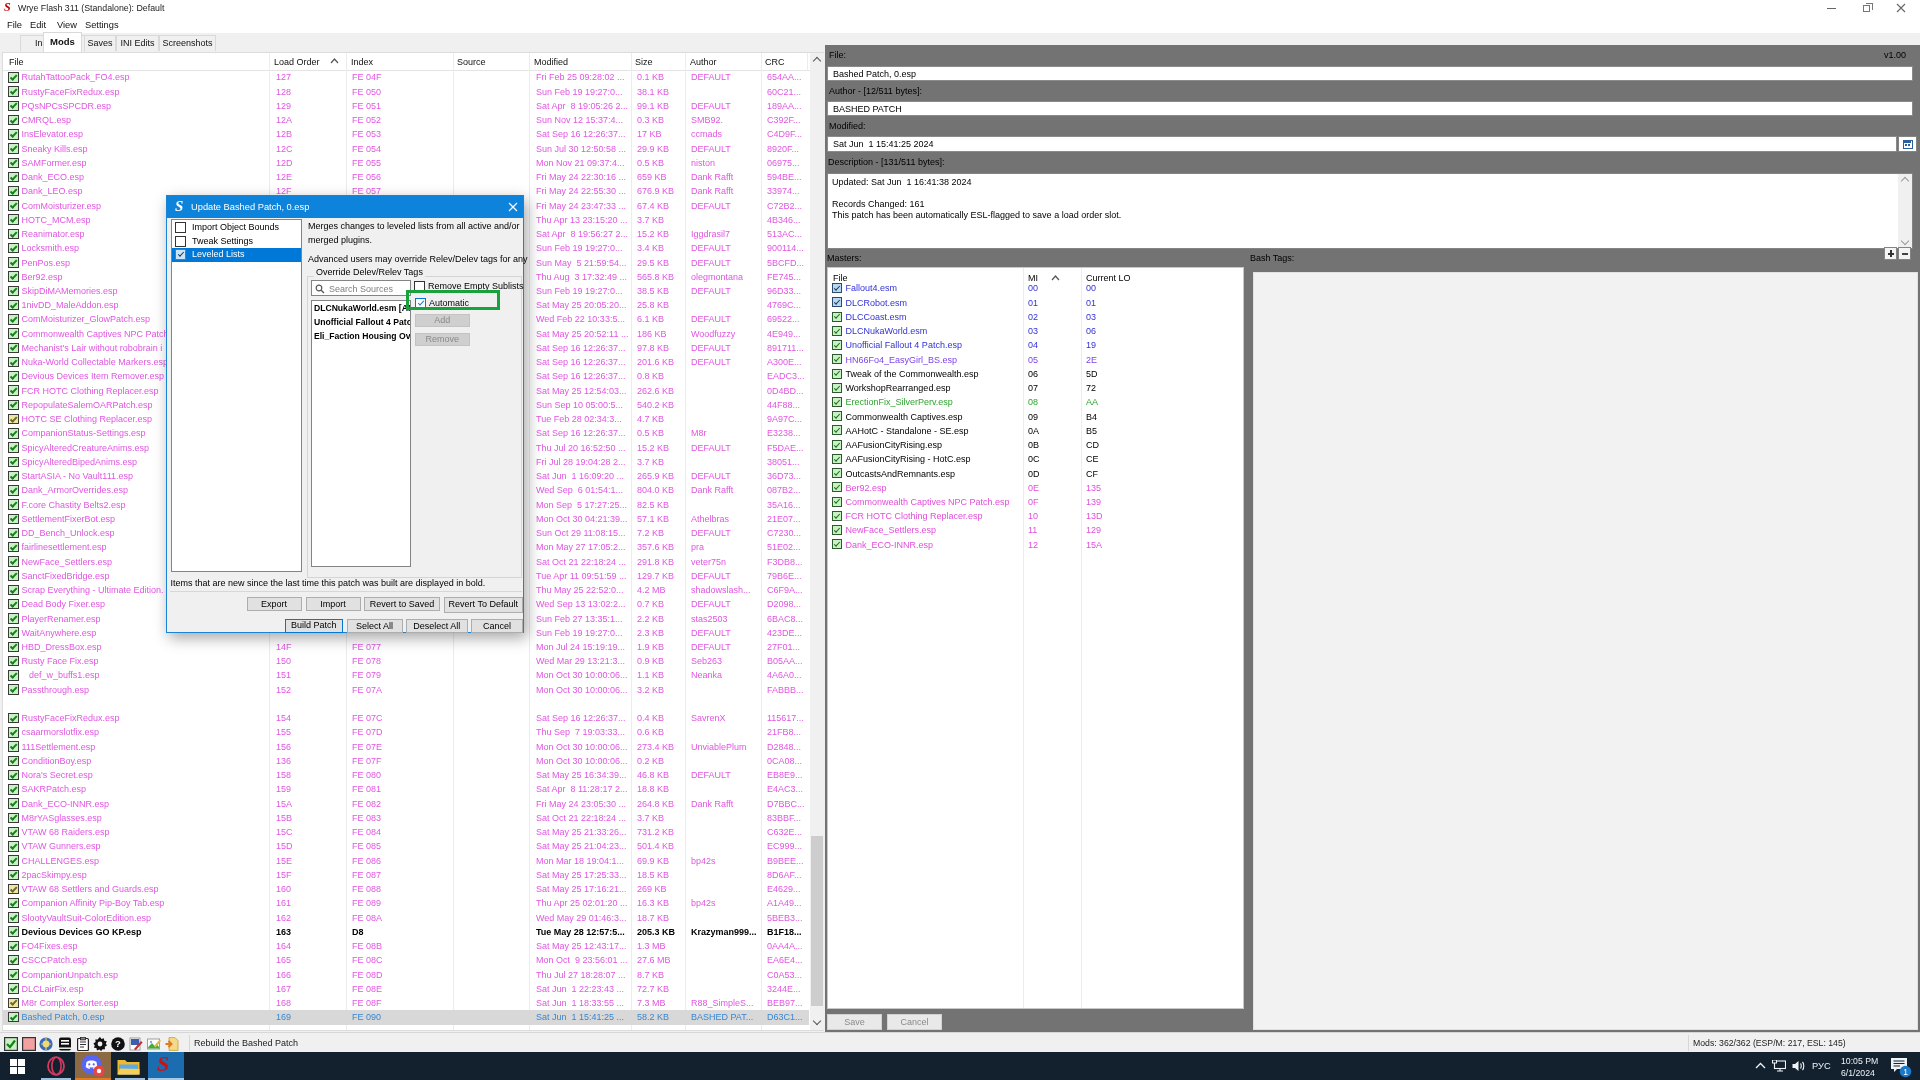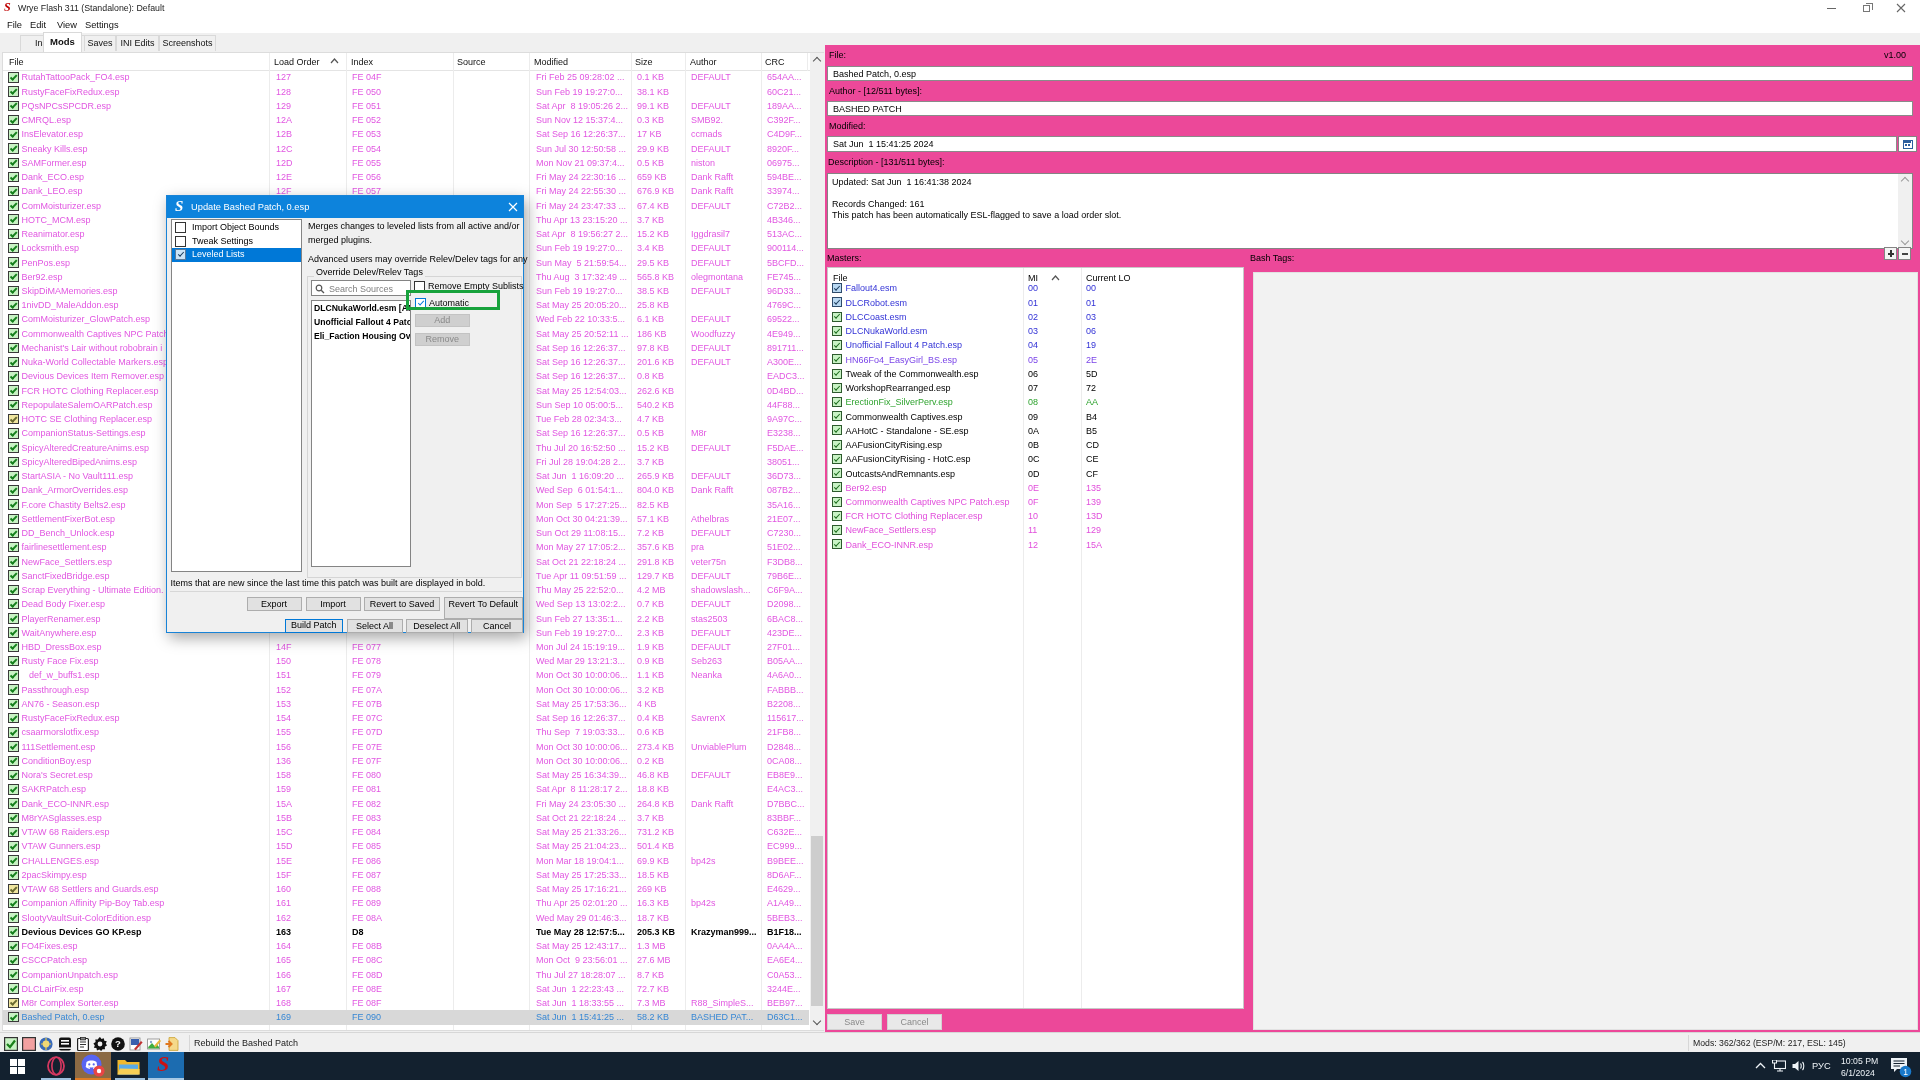--- a/index.html
+++ b/index.html
@@ -20,21 +20,21 @@
 .k{color:#000;font-weight:bold}
 .b{color:#3787d4}
 .cb{position:absolute;width:10.5px;height:10.5px;border:1.3px solid #3a3a3a;background:#c8f2c4;top:1.7px;left:5px}
 .cby{background:#f0e6a0}
 .chk{position:absolute;left:1px;top:1.8px;width:7px;height:3.6px;border-left:2px solid #15801c;border-bottom:2px solid #15801c;transform:rotate(-47deg)}
 .cby .chk{border-color:#6a6a30}
 .selrow{position:absolute;left:0;width:806px;height:14.4px;background:#d8d8d8}
 #vsb{position:absolute;left:807px;top:0;width:14px;height:977px;background:#f0f0f0}
 .sbthumb{position:absolute;left:1px;width:12px;background:#cdcdcd}
 .arr{position:absolute;width:6px;height:6px;border-left:1.3px solid #555;border-top:1.3px solid #555}
-#rightpanel{position:absolute;left:825px;top:45px;width:1095px;height:987px;background:#ec4899;font-size:9px;color:#000}
+#rightpanel{position:absolute;left:825px;top:45px;width:1095px;height:987px;background:#737373;font-size:9px;color:#000}
 .lbl{position:absolute;font-size:9px;color:#000;white-space:pre;line-height:10.5px}
 .fld{position:absolute;background:#fff;border:1px solid #8a8a8a;font-size:9px;line-height:14px;color:#000;padding-left:5px;white-space:pre}
 .btn{position:absolute;background:#e1e1e1;border:1px solid #adadad;font-size:9px;text-align:center;color:#000}
 .btndis{position:absolute;background:#e9e9e9;border:1px solid #d2d2d2;font-size:9px;text-align:center;color:#8a8a8a}
 #masters{position:absolute;left:2px;top:222px;width:417px;height:742px;background:#fff;border:1px solid #c8c8c8}
 .mrow{position:absolute;left:0;width:100%;height:14.24px;font-size:9px;line-height:14.3px;white-space:pre}
 .mrow span{position:absolute;top:0}
 .mb{color:#3232d6}
 .mv{color:#7a44e8}
 .mk{color:#000}
@@ -143,21 +143,20 @@
       <div class="row m" style="top:501.54px"><i class="cb"><i class="chk"></i></i><span style="left:18.5px">NewFace_Settlers.esp</span><span style="left:533px">Sat Oct 21 22:18:24 ...</span><span style="left:634px">291.8 KB</span><span style="left:688px">veter75n</span><span style="left:764px">F3DB8...</span></div>
       <div class="row m" style="top:515.78px"><i class="cb"><i class="chk"></i></i><span style="left:18.5px">SanctFixedBridge.esp</span><span style="left:533px">Tue Apr 11 09:51:59 ...</span><span style="left:634px">129.7 KB</span><span style="left:688px">DEFAULT</span><span style="left:764px">79B6E...</span></div>
       <div class="row m" style="top:530.02px"><i class="cb"><i class="chk"></i></i><span style="left:18.5px">Scrap Everything - Ultimate Edition.</span><span style="left:533px">Thu May 25 22:52:0...</span><span style="left:634px">4.2 MB</span><span style="left:688px">shadowslash...</span><span style="left:764px">C6F9A...</span></div>
       <div class="row m" style="top:544.26px"><i class="cb"><i class="chk"></i></i><span style="left:18.5px">Dead Body Fixer.esp</span><span style="left:533px">Wed Sep 13 13:02:2...</span><span style="left:634px">0.7 KB</span><span style="left:688px">DEFAULT</span><span style="left:764px">D2098...</span></div>
       <div class="row m" style="top:558.50px"><i class="cb"><i class="chk"></i></i><span style="left:18.5px">PlayerRenamer.esp</span><span style="left:533px">Sun Feb 27 13:35:1...</span><span style="left:634px">2.2 KB</span><span style="left:688px">stas2503</span><span style="left:764px">6BAC8...</span></div>
       <div class="row m" style="top:572.74px"><i class="cb"><i class="chk"></i></i><span style="left:18.5px">WaitAnywhere.esp</span><span style="left:533px">Sun Feb 19 19:27:0...</span><span style="left:634px">2.3 KB</span><span style="left:688px">DEFAULT</span><span style="left:764px">423DE...</span></div>
       <div class="row m" style="top:586.98px"><i class="cb"><i class="chk"></i></i><span style="left:18.5px">HBD_DressBox.esp</span><span style="left:273px">14F</span><span style="left:349px">FE 077</span><span style="left:533px">Mon Jul 24 15:19:19...</span><span style="left:634px">1.9 KB</span><span style="left:688px">DEFAULT</span><span style="left:764px">27F01...</span></div>
       <div class="row m" style="top:601.22px"><i class="cb"><i class="chk"></i></i><span style="left:18.5px">Rusty Face Fix.esp</span><span style="left:273px">150</span><span style="left:349px">FE 078</span><span style="left:533px">Wed Mar 29 13:21:3...</span><span style="left:634px">0.9 KB</span><span style="left:688px">Seb263</span><span style="left:764px">B05AA...</span></div>
       <div class="row m" style="top:615.46px"><i class="cb"><i class="chk"></i></i><span style="left:26px">def_w_buffs1.esp</span><span style="left:273px">151</span><span style="left:349px">FE 079</span><span style="left:533px">Mon Oct 30 10:00:06...</span><span style="left:634px">1.1 KB</span><span style="left:688px">Neanka</span><span style="left:764px">4A6A0...</span></div>
       <div class="row m" style="top:629.70px"><i class="cb"><i class="chk"></i></i><span style="left:18.5px">Passthrough.esp</span><span style="left:273px">152</span><span style="left:349px">FE 07A</span><span style="left:533px">Mon Oct 30 10:00:06...</span><span style="left:634px">3.2 KB</span><span style="left:764px">FABBB...</span></div>
-      <div class="row m" style="top:643.94px"><i class="cb"><i class="chk"></i></i><span style="left:18.5px">AN76 - Season.esp</span><span style="left:273px">153</span><span style="left:349px">FE 07B</span><span style="left:533px">Sat May 25 17:53:36...</span><span style="left:634px">4 KB</span><span style="left:764px">B2208...</span></div>
       <div class="row m" style="top:658.18px"><i class="cb"><i class="chk"></i></i><span style="left:18.5px">RustyFaceFixRedux.esp</span><span style="left:273px">154</span><span style="left:349px">FE 07C</span><span style="left:533px">Sat Sep 16 12:26:37...</span><span style="left:634px">0.4 KB</span><span style="left:688px">SavrenX</span><span style="left:764px">115617...</span></div>
       <div class="row m" style="top:672.42px"><i class="cb"><i class="chk"></i></i><span style="left:18.5px">csaarmorslotfix.esp</span><span style="left:273px">155</span><span style="left:349px">FE 07D</span><span style="left:533px">Thu Sep  7 19:03:33...</span><span style="left:634px">0.6 KB</span><span style="left:764px">21FB8...</span></div>
       <div class="row m" style="top:686.66px"><i class="cb"><i class="chk"></i></i><span style="left:18.5px">111Settlement.esp</span><span style="left:273px">156</span><span style="left:349px">FE 07E</span><span style="left:533px">Mon Oct 30 10:00:06...</span><span style="left:634px">273.4 KB</span><span style="left:688px">UnviablePlum</span><span style="left:764px">D2848...</span></div>
       <div class="row m" style="top:700.90px"><i class="cb"><i class="chk"></i></i><span style="left:18.5px">ConditionBoy.esp</span><span style="left:273px">136</span><span style="left:349px">FE 07F</span><span style="left:533px">Mon Oct 30 10:00:06...</span><span style="left:634px">0.2 KB</span><span style="left:764px">0CA08...</span></div>
       <div class="row m" style="top:715.14px"><i class="cb"><i class="chk"></i></i><span style="left:18.5px">Nora's Secret.esp</span><span style="left:273px">158</span><span style="left:349px">FE 080</span><span style="left:533px">Sat May 25 16:34:39...</span><span style="left:634px">46.8 KB</span><span style="left:688px">DEFAULT</span><span style="left:764px">EB8E9...</span></div>
       <div class="row m" style="top:729.38px"><i class="cb"><i class="chk"></i></i><span style="left:18.5px">SAKRPatch.esp</span><span style="left:273px">159</span><span style="left:349px">FE 081</span><span style="left:533px">Sat Apr  8 11:28:17 2...</span><span style="left:634px">18.8 KB</span><span style="left:764px">E4AC3...</span></div>
       <div class="row m" style="top:743.62px"><i class="cb"><i class="chk"></i></i><span style="left:18.5px">Dank_ECO-INNR.esp</span><span style="left:273px">15A</span><span style="left:349px">FE 082</span><span style="left:533px">Fri May 24 23:05:30 ...</span><span style="left:634px">264.8 KB</span><span style="left:688px">Dank Rafft</span><span style="left:764px">D7BBC...</span></div>
       <div class="row m" style="top:757.86px"><i class="cb"><i class="chk"></i></i><span style="left:18.5px">M8rYASglasses.esp</span><span style="left:273px">15B</span><span style="left:349px">FE 083</span><span style="left:533px">Sat Oct 21 22:18:24 ...</span><span style="left:634px">3.7 KB</span><span style="left:764px">83BBF...</span></div>
       <div class="row m" style="top:772.10px"><i class="cb"><i class="chk"></i></i><span style="left:18.5px">VTAW 68 Raiders.esp</span><span style="left:273px">15C</span><span style="left:349px">FE 084</span><span style="left:533px">Sat May 25 21:33:26...</span><span style="left:634px">731.2 KB</span><span style="left:764px">C632E...</span></div>
       <div class="row m" style="top:786.34px"><i class="cb"><i class="chk"></i></i><span style="left:18.5px">VTAW Gunners.esp</span><span style="left:273px">15D</span><span style="left:349px">FE 085</span><span style="left:533px">Sat May 25 21:04:23...</span><span style="left:634px">501.4 KB</span><span style="left:764px">EC999...</span></div>
@@ -290,21 +289,21 @@
       <div class="abs" style="left:1.6px;top:2px;width:5.8px;height:2.8px;border-left:1.6px solid #0078d7;border-bottom:1.6px solid #0078d7;transform:rotate(-47deg)"></div>
     </div>
     <span class="lbl" style="left:262px;top:102px">Automatic</span>
     <div class="btn" style="left:247.5px;top:118px;width:55.5px;height:12.5px;line-height:11px;background:#cfcfcf;border-color:#c3c3c3;color:#8a8a8a">Add</div>
     <div class="btn" style="left:247.5px;top:136.5px;width:55.5px;height:13px;line-height:11.5px;background:#cfcfcf;border-color:#c3c3c3;color:#8a8a8a">Remove</div>
     <span class="lbl" style="left:3.5px;top:382px">Items that are new since the last time this patch was built are displayed in bold.</span>
     <div class="abs" style="left:3px;top:394.5px;width:352px;height:1px;background:#d7d7d7"></div>
     <div class="btn" style="left:79.5px;top:401px;width:55px;height:14px;line-height:12.5px">Export</div>
     <div class="btn" style="left:138.5px;top:401px;width:55px;height:14px;line-height:12.5px">Import</div>
     <div class="btn" style="left:197px;top:401px;width:76px;height:14px;line-height:12.5px">Revert to Saved</div>
-    <div class="btn" style="left:276.5px;top:401px;width:79.5px;height:22px;line-height:12.5px">Revert To Default</div>
+    <div class="btn" style="left:276.5px;top:401px;width:79.5px;height:16px;line-height:12.5px">Revert To Default</div>
     <div class="btn" style="left:117.5px;top:423px;width:58.5px;height:14px;line-height:11.5px;border:1.6px solid #0078d7">Build Patch</div>
     <div class="btn" style="left:179.5px;top:423px;width:56px;height:14px;line-height:12.5px">Select All</div>
     <div class="btn" style="left:239px;top:423px;width:61.5px;height:14px;line-height:12.5px">Deselect All</div>
     <div class="btn" style="left:304px;top:423px;width:52px;height:14px;line-height:12.5px">Cancel</div>
   </div>
 <div id="statusbar">
     <div class="abs" style="left:3.5px;top:4px"><svg width="14" height="14" viewBox="0 0 14 14">
         <rect x="0.5" y="0.5" width="13" height="13" fill="#c8f2c4" stroke="#333" stroke-width="1.4"></rect>
         <path d="M3 7 L6 10 L11 3.5" stroke="#1a801a" stroke-width="2.2" fill="none"></path>
       </svg></div>

